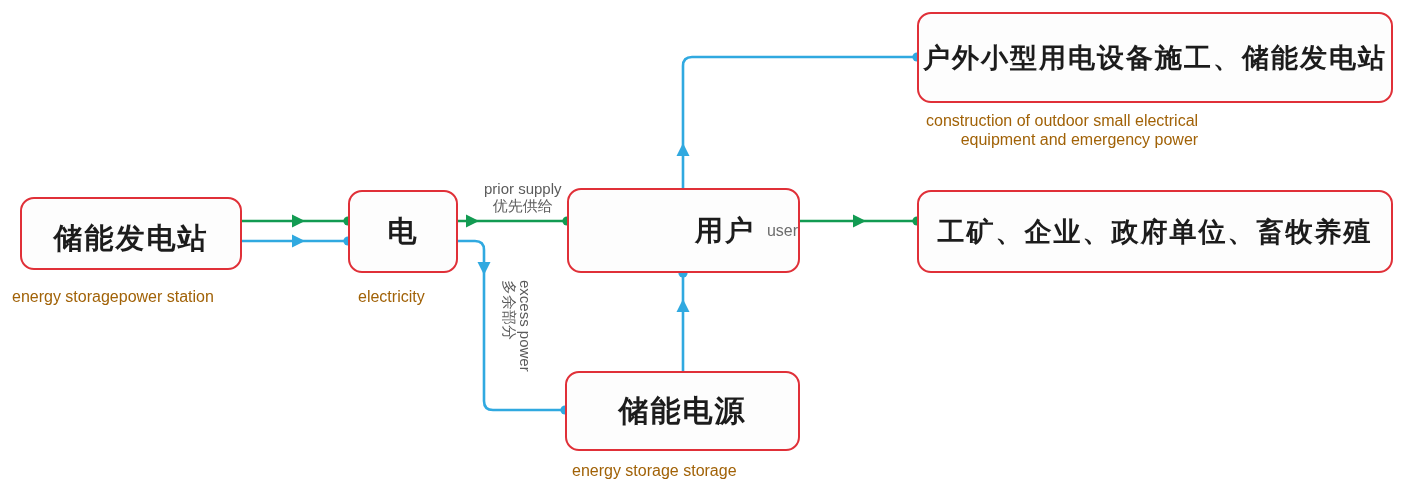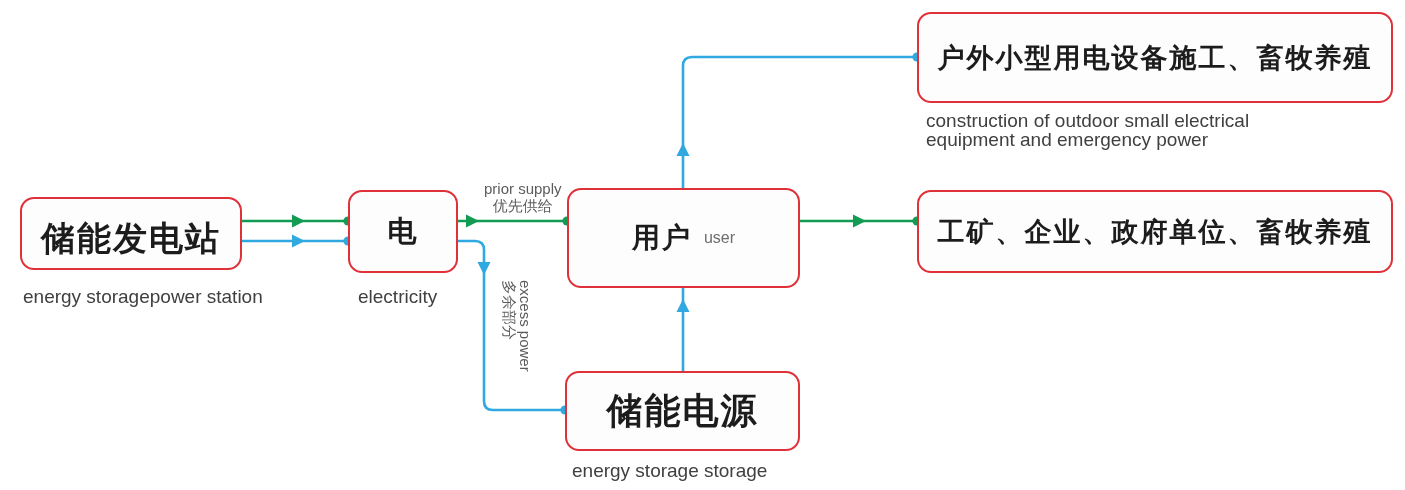--- a/index.html
+++ b/index.html
@@ -44,55 +44,56 @@
     white-space: nowrap;
   }
   .node-label-en-inline {
     color: #6d6d6d;
     font-weight: normal;
     letter-spacing: 0;
     white-space: nowrap;
   }
   .caption {
     position: absolute;
-    color: #404040;
-    font-size: 19px;
+    color: #a16207;
+    font-size: 16px;
     line-height: 19px;
     white-space: pre-line;
+    text-align: right;
   }
   .edge-label {
     position: absolute;
     color: #5c5c5c;
     font-size: 15px;
     line-height: 17px;
     white-space: nowrap;
   }
 
   
   #node-storage-station { left: 20px;  top: 197px; width: 222px; height: 73px; }
-  #node-storage-station .node-label-cn { font-size: 34px; margin-top: 11px; }
+  #node-storage-station .node-label-cn { font-size: 29px; margin-top: 11px; }
 
   #node-electricity     { left: 348px; top: 190px; width: 110px; height: 83px; }
   #node-electricity .node-label-cn { font-size: 29px; }
 
-  #node-user            { left: 567px; top: 188px; width: 233px; height: 100px; }
+  #node-user            { left: 567px; top: 188px; width: 233px; height: 85px; justify-content: flex-end; }
   #node-user .node-label-cn { font-size: 28px; }
   #node-user .node-label-en-inline { font-size: 16px; margin-left: 12px; }
 
   #node-outdoor         { left: 917px; top: 12px;  width: 476px; height: 91px; }
   #node-outdoor .node-label-cn { font-size: 27px; }
 
   #node-industry        { left: 917px; top: 190px; width: 476px; height: 83px; }
   #node-industry .node-label-cn { font-size: 27px; }
 
   #node-storage-system  { left: 565px; top: 371px; width: 235px; height: 80px; }
-  #node-storage-system .node-label-cn { font-size: 36px; }
+  #node-storage-system .node-label-cn { font-size: 30px; }
 
   
-  #cap-storage-station { left: 23px;  top: 287px; }
+  #cap-storage-station { left: 12px;  top: 287px; }
   #cap-electricity     { left: 358px; top: 287px; }
   #cap-outdoor         { left: 926px; top: 111px; }
   #cap-industry        { left: 926px; top: 283px; }
   #cap-storage-system  { left: 572px; top: 461px; }
 
   
   #lbl-prior-supply { left: 469px; top: 180px; text-align: center; margin-left: 15px; }
   #lbl-prior-supply .line-en { display: block; }
   #lbl-prior-supply .line-cn { display: block; }
 
@@ -176,21 +177,21 @@
   <div class="node" id="node-electricity">
     <span class="node-label-cn">电</span>
   </div>
 
   <div class="node" id="node-user">
     <span class="node-label-cn">用户</span>
     <span class="node-label-en-inline">user</span>
   </div>
 
   <div class="node" id="node-outdoor">
-    <span class="node-label-cn">户外小型用电设备施工、畜牧养殖</span>
+    <span class="node-label-cn">户外小型用电设备施工、储能发电站</span>
   </div>
 
   <div class="node" id="node-industry">
     <span class="node-label-cn">工矿、企业、政府单位、畜牧养殖</span>
   </div>
 
   <div class="node" id="node-storage-system">
     <span class="node-label-cn">储能电源</span>
   </div>
 

